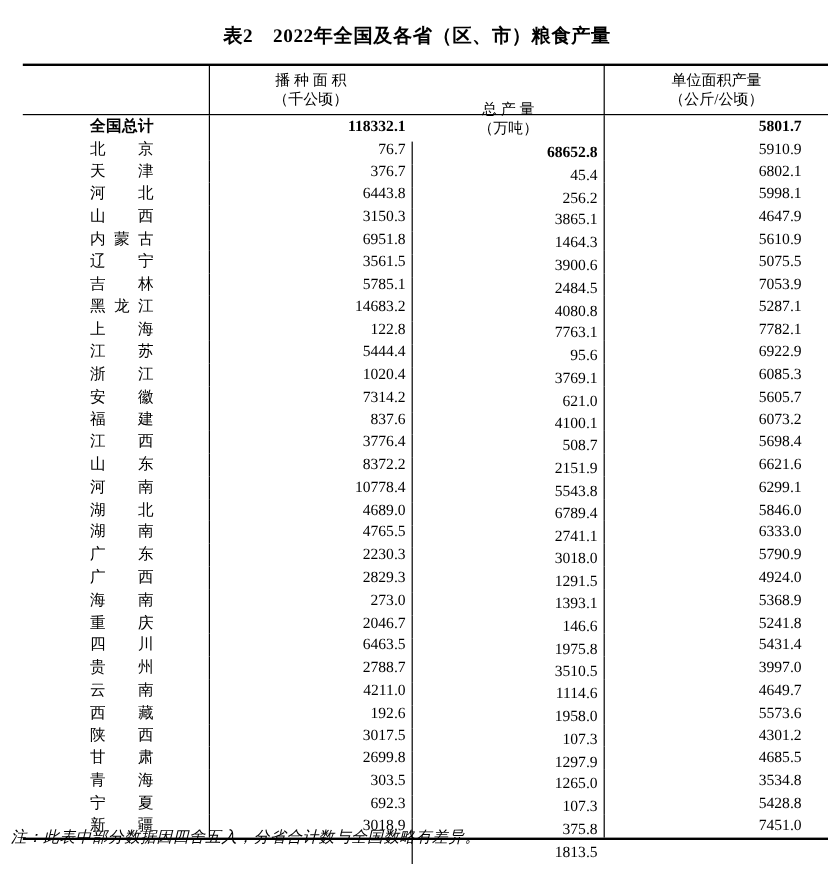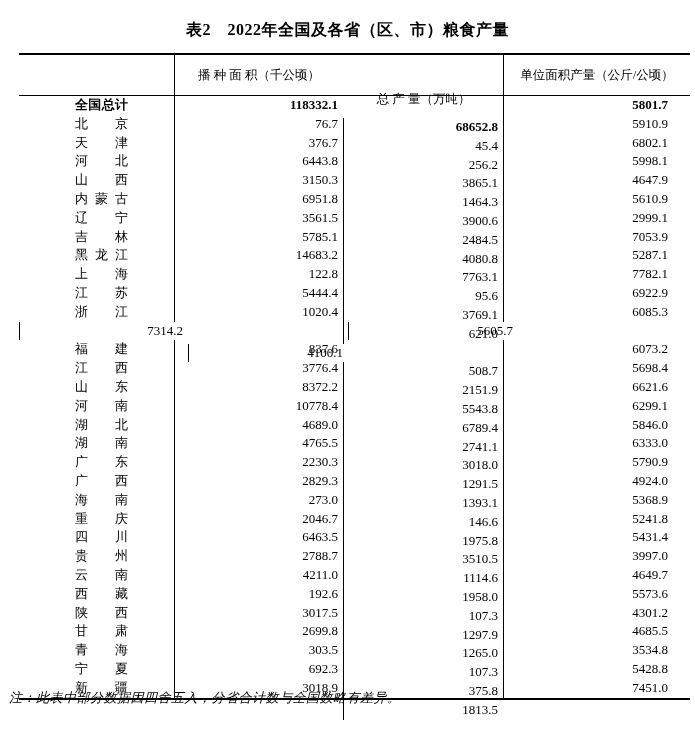--- a/index.html
+++ b/index.html
@@ -13,21 +13,21 @@
     text-align:center; font-size:16px; font-weight:bold;
     letter-spacing:0.5px; white-space:pre;
   }
   .table {
     position:absolute; left:19px; top:53px; width:671px;
     border-top:2.5px solid #000; border-bottom:2.5px solid #000;
     box-sizing:content-box;
   }
   .thead { display:flex; height:40px; border-bottom:1.5px solid #000; }
   .hcell {
-    box-sizing:border-box; display:flex; flex-direction:row;
+    box-sizing:border-box; display:flex; flex-direction:column;
     justify-content:center; align-items:center;
     font-size:12.5px; line-height:16px;
   }
   .c0 { width:155px; }
   .c1 { width:169px; }
   .c2 { width:160px;margin-top:44px; }
   .c3 { width:187px; }
   .thead .c1, .thead .c2, .thead .c3,
   .trow .c1, .trow .c2, .trow .c3 { border-left:1px solid #000; }
   .trow { display:flex; height:18.8px; align-items:center; }
@@ -122,21 +122,21 @@
     <div class="cell c2 num">3900.6</div>
     <div class="cell c3 num">5610.9</div>
   </div>
 
   <div class="trow">
     <div class="cell c0 label-cell">
       <span class="rname">辽宁</span>
     </div>
     <div class="cell c1 num">3561.5</div>
     <div class="cell c2 num">2484.5</div>
-    <div class="cell c3 num">2999.1</div>
+    <div class="cell c3 num">5075.5</div>
   </div>
 
   <div class="trow">
     <div class="cell c0 label-cell">
       <span class="rname">吉林</span>
     </div>
     <div class="cell c1 num">5785.1</div>
     <div class="cell c2 num">4080.8</div>
     <div class="cell c3 num">7053.9</div>
   </div>
@@ -171,20 +171,23 @@
   <div class="trow">
     <div class="cell c0 label-cell">
       <span class="rname">浙江</span>
     </div>
     <div class="cell c1 num">1020.4</div>
     <div class="cell c2 num">621.0</div>
     <div class="cell c3 num">6085.3</div>
   </div>
 
   <div class="trow">
+    <div class="cell c0 label-cell">
+      <span class="rname">安徽</span>
+    </div>
     <div class="cell c1 num">7314.2</div>
     <div class="cell c2 num">4100.1</div>
     <div class="cell c3 num">5605.7</div>
   </div>
 
   <div class="trow">
     <div class="cell c0 label-cell">
       <span class="rname">福建</span>
     </div>
     <div class="cell c1 num">837.6</div>

